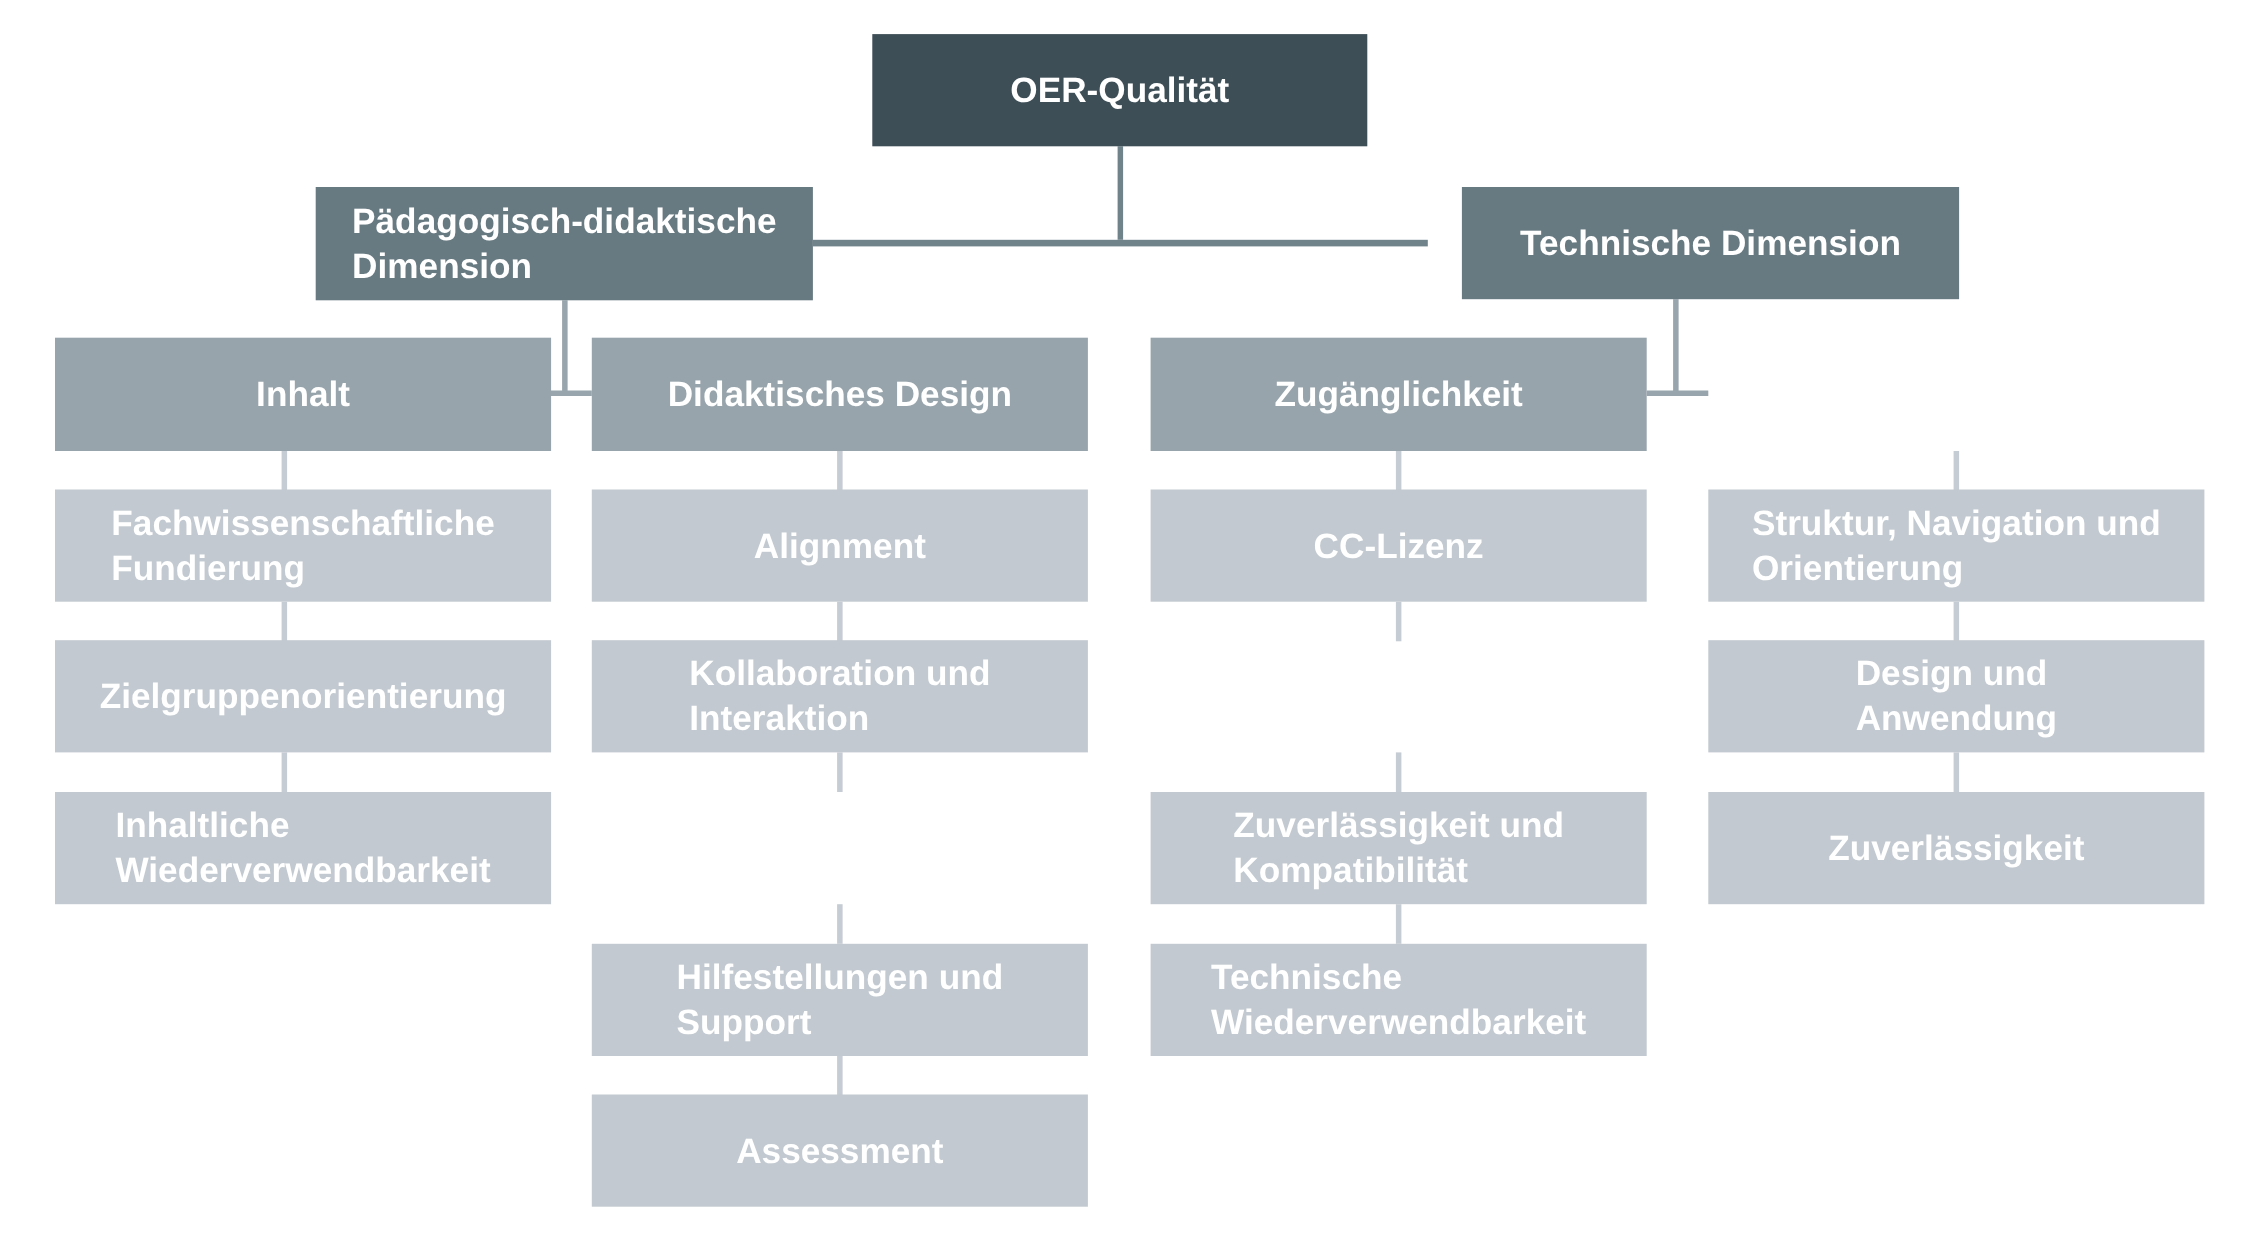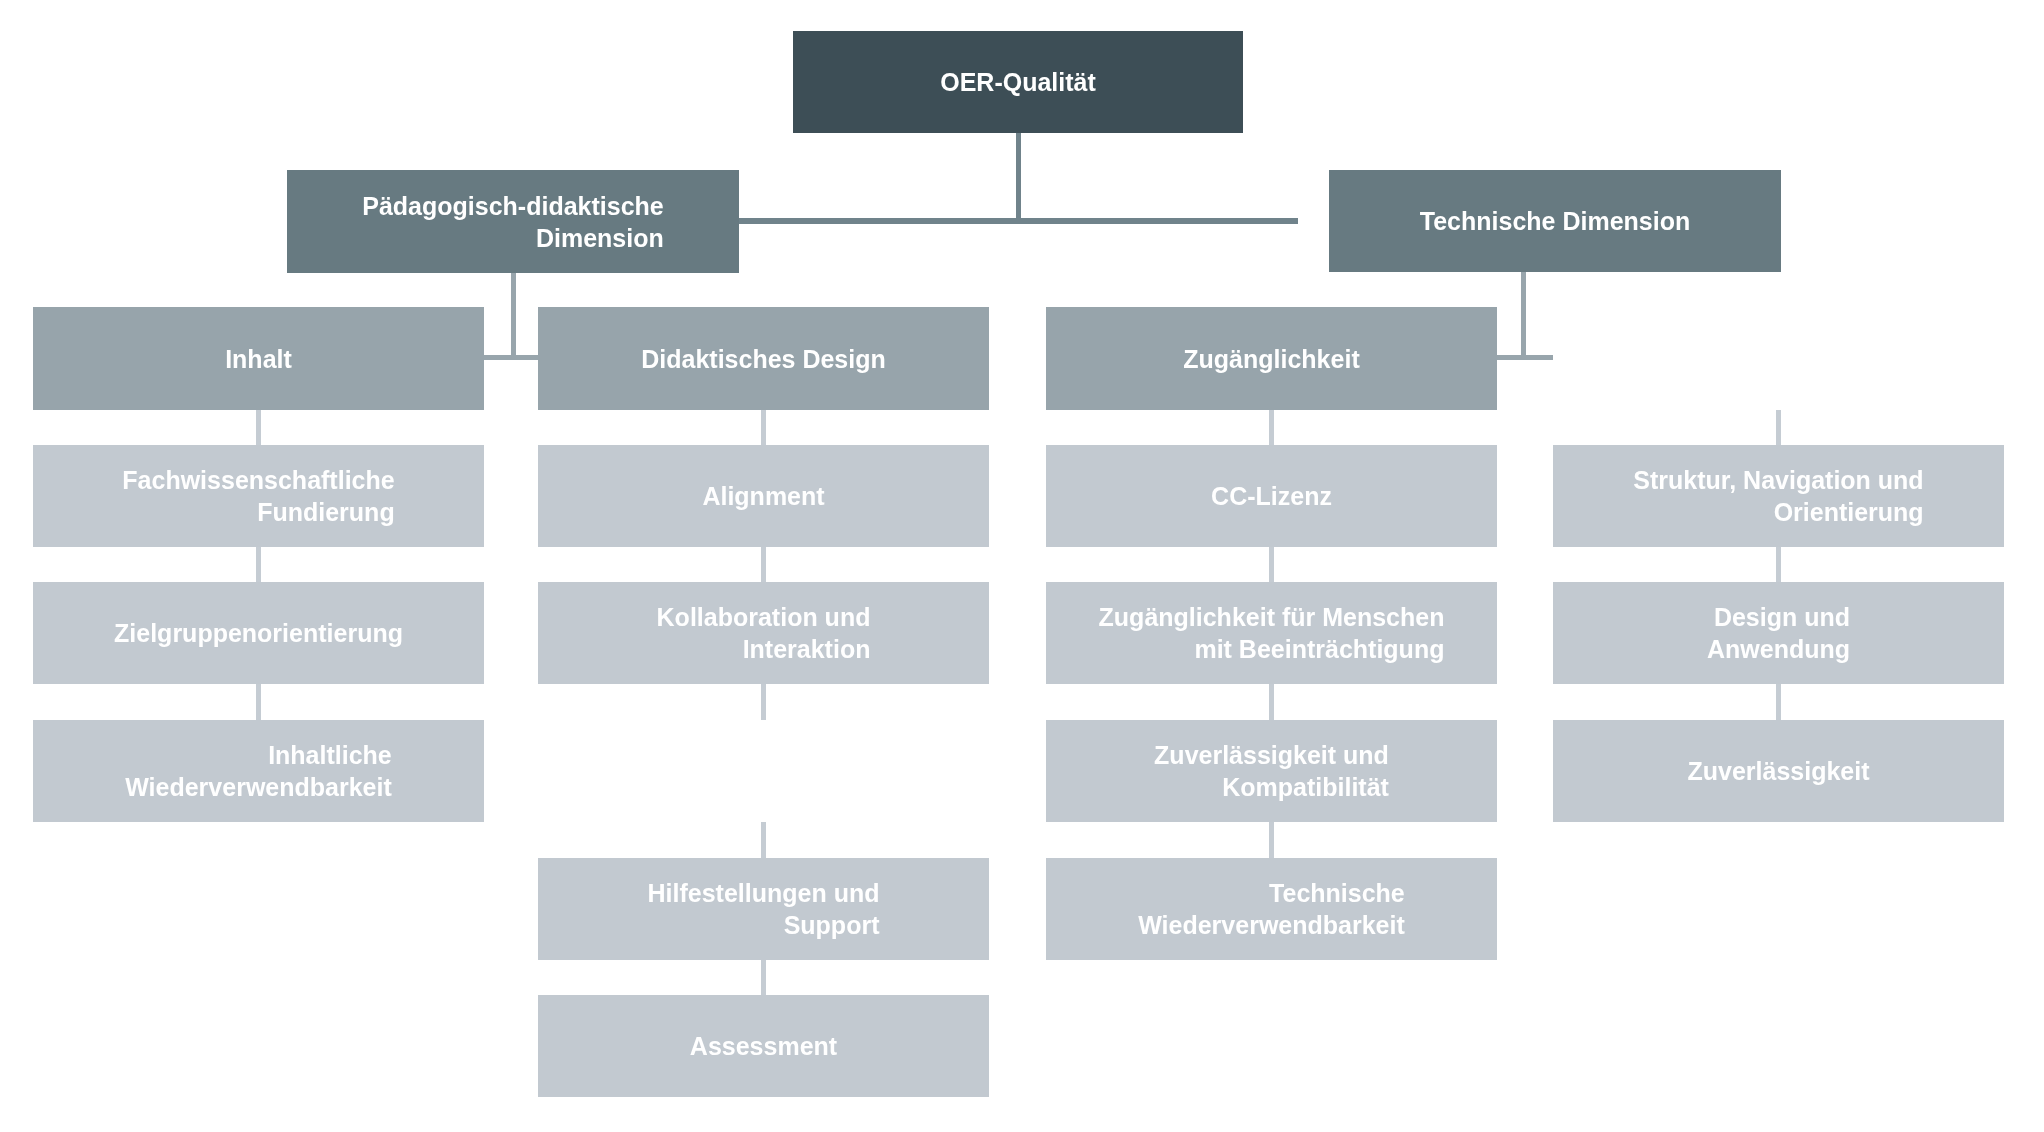--- a/index.html
+++ b/index.html
@@ -6,45 +6,45 @@
   .canvas{
     position:relative;
     width:2044px;height:1132px;
     background:#ffffff;
     font-family:"Liberation Sans", sans-serif;
     overflow:hidden;
   }
   .node{
     position:absolute;
     display:flex;align-items:center;justify-content:center;
-    text-align:right;
+    text-align:left;
     color:#ffffff;
     font-weight:bold;
-    font-size:25px;
+    font-size:32px;
     line-height:1.28;
     white-space:pre-line;
     padding:0 10px;
     box-sizing:border-box;
   }
   .lvl1{background:var(--level1,#3D4E56);}
   .lvl2{background:var(--level2,#677A81);}
   .lvl3{background:var(--level3,#97A4AB);}
   .lvl4{background:var(--level4,#C2C9D0);}
   .conn{position:absolute;}
   .conn.dark{background:var(--connector-dark,#70838B);}
   .conn.mid{background:var(--connector-mid,#98A5AC);}
   .conn.light{background:var(--connector-light,#C5CCD3);}
 
   
   #n-root{left:793px;top:31px;width:450px;height:102px;}
   #n-paed{left:287px;top:170px;width:452px;height:103px;}
   #n-tech{left:1298px;top:170px;width:452px;height:102px;margin-left:31px;}
 
   
-  .col0{left:33px;}  .col1{left:538px;}  .col2{left:1046px;}  .col3{left:1553px;}
+  .col0{left:50px;}  .col1{left:538px;}  .col2{left:1046px;}  .col3{left:1553px;}
   .hdr{top:307px;height:103px;width:451px;}
   .item{height:102px;width:451px;}
   .row0{top:445px;} .row1{top:582px;} .row2{top:720px;} .row3{top:858px;} .row4{top:995px;}
 
   
   #cn-root-v{left:1016px;top:133px;width:5px;height:85px;}
   #cn-dims-h{left:739px;top:218px;width:559px;height:6px;}
   
   #cn-paed-v{left:511px;top:273px;width:5px;height:84px;}
   #cn-paed-h{left:484px;top:355px;width:54px;height:5px;}
@@ -104,22 +104,20 @@
 Wiederverwendbarkeit</div>
 
   <div class="node lvl4 item col1 row0">Alignment</div>
   <div class="node lvl4 item col1 row1">Kollaboration und
 Interaktion</div>
   <div class="node lvl4 item col1 row3">Hilfestellungen und
 Support</div>
   <div class="node lvl4 item col1 row4">Assessment</div>
 
   <div class="node lvl4 item col2 row0">CC-Lizenz</div>
-  <div class="node lvl4 item col2 row1">Zugänglichkeit für Menschen
-mit Beeinträchtigung</div>
   <div class="node lvl4 item col2 row2">Zuverlässigkeit und
 Kompatibilität</div>
   <div class="node lvl4 item col2 row3">Technische
 Wiederverwendbarkeit</div>
 
   <div class="node lvl4 item col3 row0">Struktur, Navigation und
 Orientierung</div>
   <div class="node lvl4 item col3 row1">Design und
 Anwendung</div>
   <div class="node lvl4 item col3 row2">Zuverlässigkeit</div>

